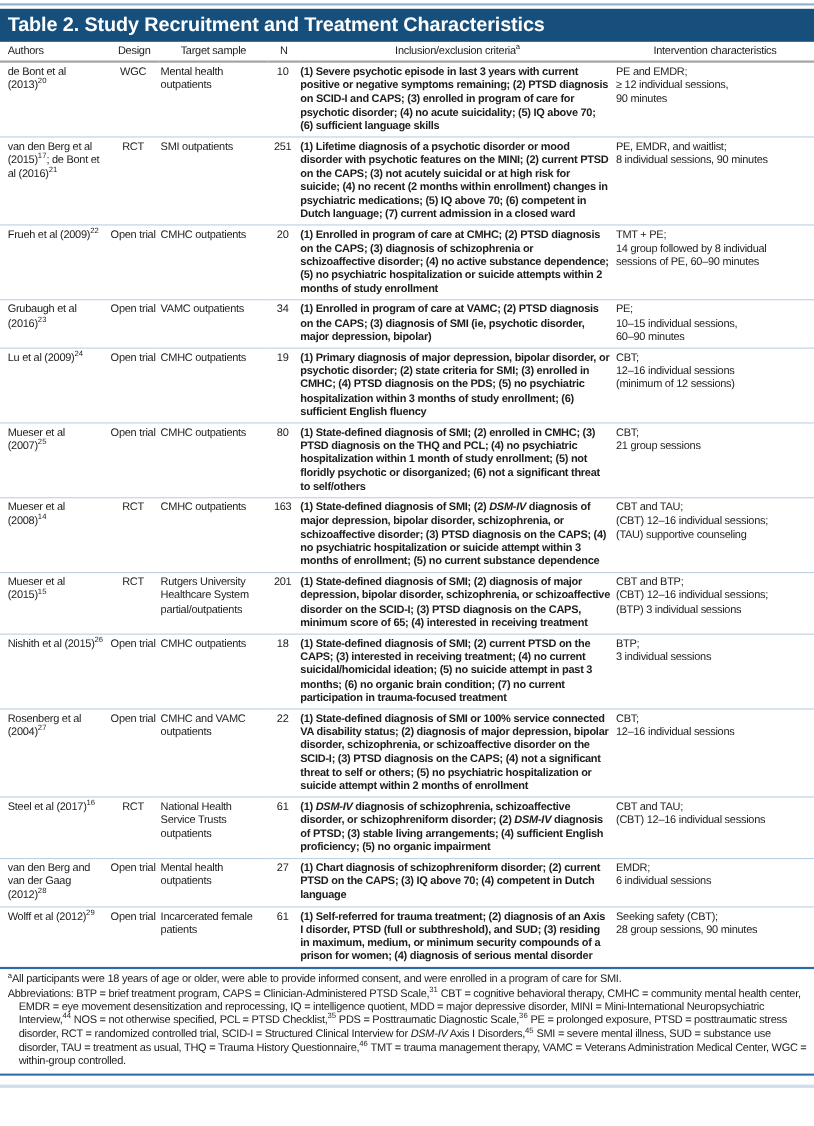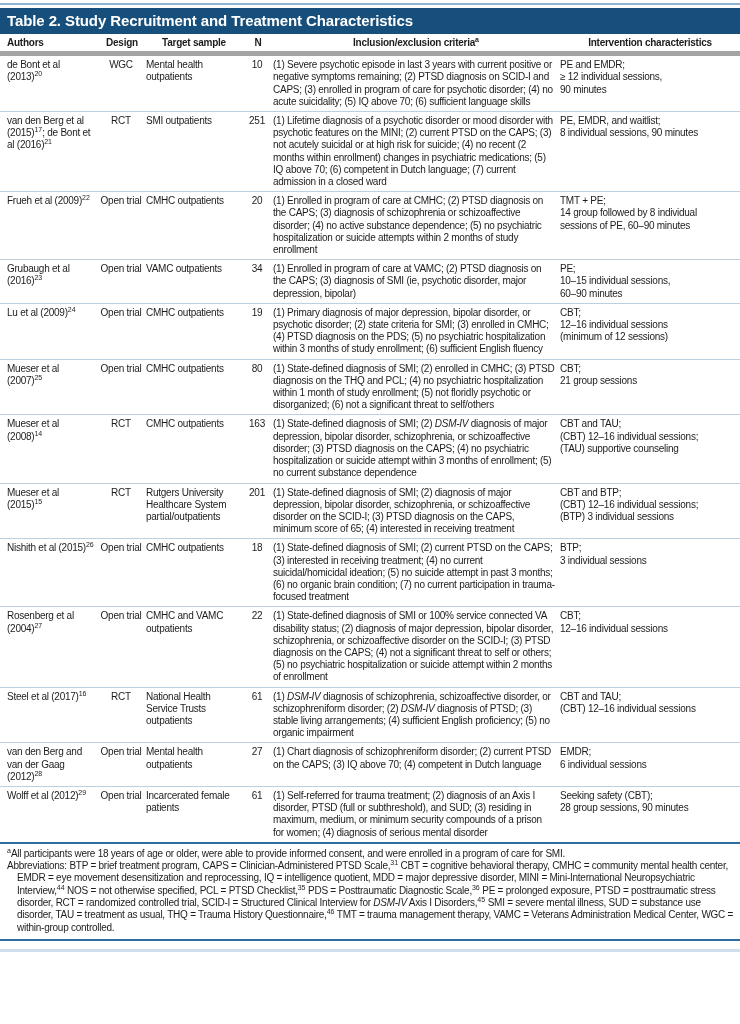--- a/index.html
+++ b/index.html
@@ -10,61 +10,61 @@
     -webkit-font-smoothing: antialiased;
   }
   .page { width: 740px; }
 
   .top-rule  { height: 2px; background: #8fb4d2; margin-top: 3px; }
   .title-bar {
     margin-top: 3px;
     background: #174f7c;
     color: #ffffff;
     font-weight: bold;
-    font-size: 15px;
+    font-size: 18px;
     padding: 4px 8px 5px 7px;
     letter-spacing: -0.1px;
   }
 
   table.study {
     width: 740px;
     border-collapse: collapse;
     table-layout: fixed;
     font-size: 10px;
     line-height: 12.2px;
     letter-spacing: -0.25px;
   }
   col.c-authors      { width: 100px; }
   col.c-design       { width: 44px;  }
   col.c-target       { width: 100px; }
   col.c-n            { width: 28px;  }
   col.c-criteria     { width: 288px; }
   col.c-intervention { width: 180px; }
 
   thead th {
-    font-weight: bold;
+    font-weight: normal;
     font-size: 10px;
     padding: 3px 2px 2px 2px;
-    border-bottom: 5px solid #a3a3a3;
+    border-bottom: 2px solid #a3a3a3;
     vertical-align: bottom;
     text-align: center;
   }
   thead th.h-authors { text-align: left; padding-left: 7px; }
 
   tbody td {
     vertical-align: top;
     padding: 3px 5px 3px 0;
     border-bottom: 1px solid #bcd0e2;
   }
   tbody tr:last-child td { border-bottom: none; }
   td.cell-authors      { padding-left: 7px; }
   td.cell-design       { text-align: center; padding-right: 2px; margin-left: 14px; }
   td.cell-target       { padding-left: 2px; margin-left: 16px; }
   td.cell-n            { text-align: center; padding-right: 2px; margin-left: 28px; }
-  td.cell-criteria     { padding-left: 1px; }
+  td.cell-criteria     { padding-left: 1px; font-weight: bold; }
   td.cell-intervention { padding-right: 16px; }
 
   sup { font-size: 7px; line-height: 0; letter-spacing: 0; }
   i   { font-style: italic; text-align: right; }
 
   .footnotes {
     border-top: 2px solid #2e6da4;
     font-size: 10px;
     line-height: 12.3px;
     letter-spacing: -0.25px;

